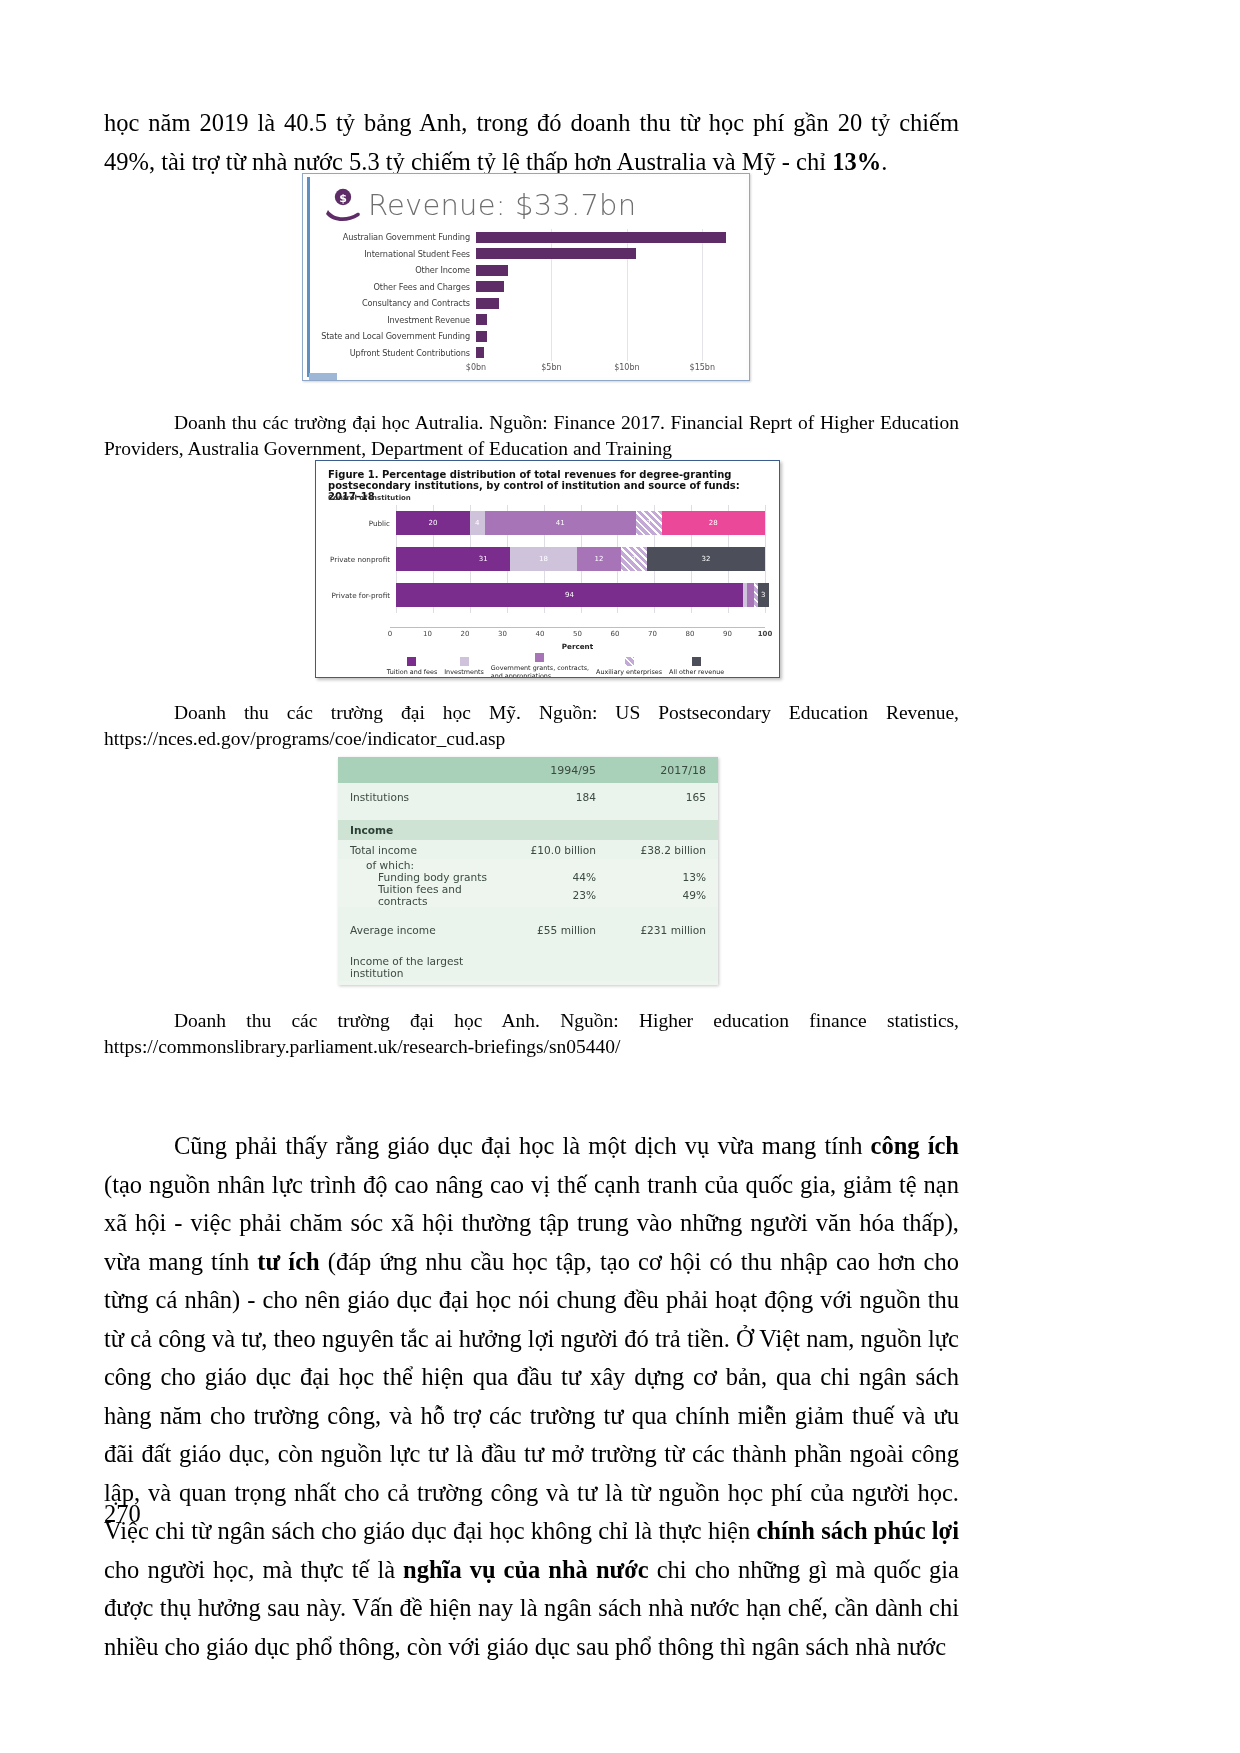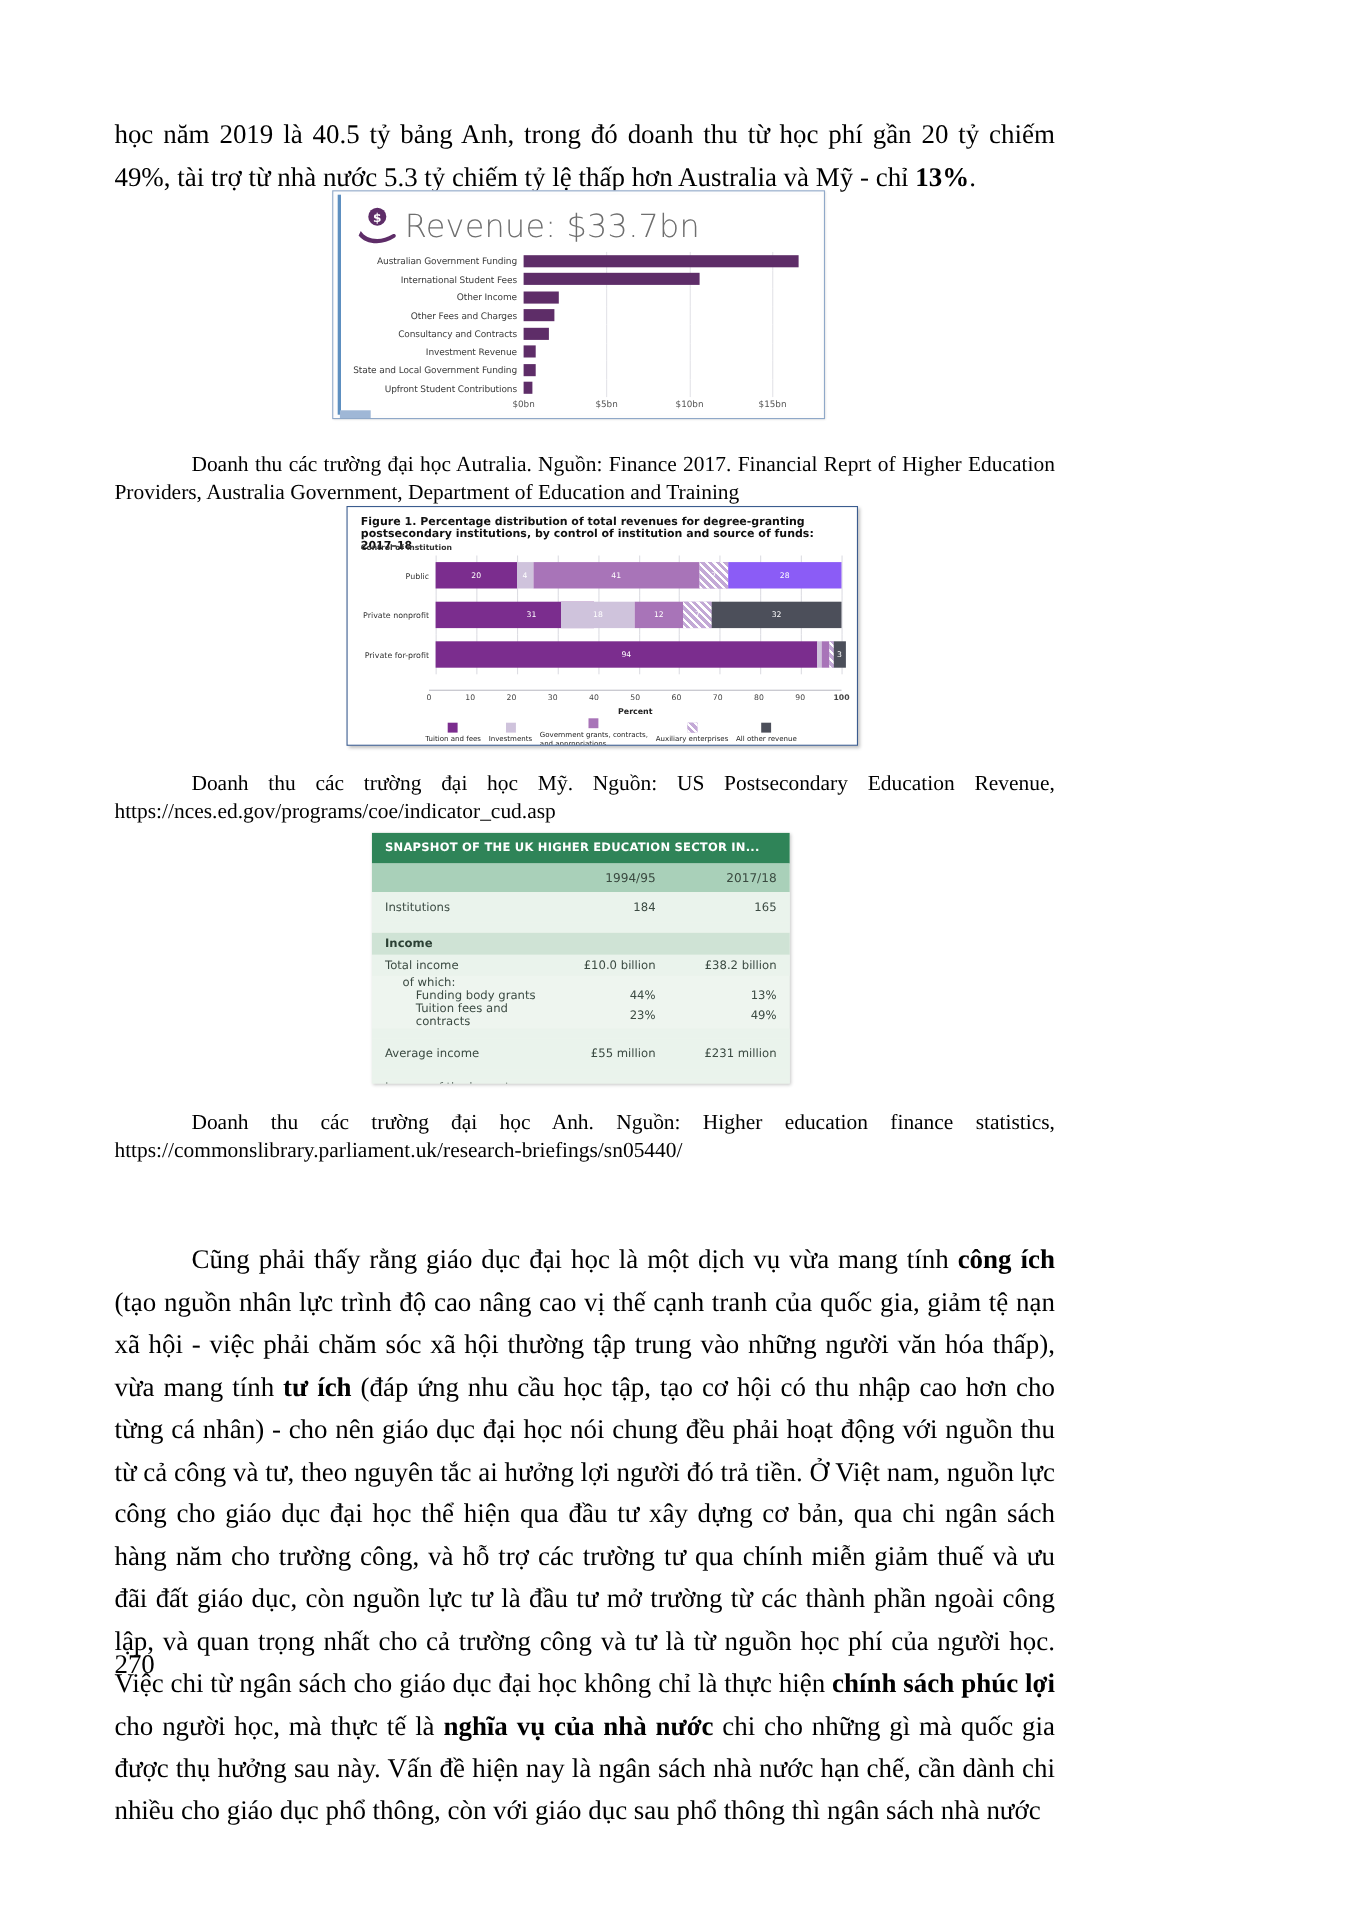--- a/index.html
+++ b/index.html
@@ -309,21 +309,21 @@
             <div class="us-vgrid" style="left: 50%;"></div>
             <div class="us-vgrid" style="left: 60%;"></div>
             <div class="us-vgrid" style="left: 70%;"></div>
             <div class="us-vgrid" style="left: 80%;"></div>
             <div class="us-vgrid" style="left: 90%;"></div>
             <div class="us-vgrid" style="left: 100%;"></div>
             <div class="us-seg" style="left: 0%; width: 20%; background: rgb(123, 45, 142);">20</div>
             <div class="us-seg" style="left: 20%; width: 4%; background: rgb(207, 195, 220);">4</div>
             <div class="us-seg" style="left: 24%; width: 41%; background: rgb(168, 116, 184);">41</div>
             <div class="us-seg" style="left: 65%; width: 7%; background: repeating-linear-gradient(45deg, rgb(255, 255, 255) 0px, rgb(255, 255, 255) 2px, rgb(195, 169, 214) 2px, rgb(195, 169, 214) 5px) rgb(195, 169, 214);">7</div>
-            <div class="us-seg" style="left: 72%; width: 28%; background: #8b5cf6;">28</div>
+            <div class="us-seg" style="left: 72%; width: 28%; background: #ec4899;">28</div>
           </div>
         </div>
         <div class="us-row">
           <div class="us-rowlab">Private nonprofit</div>
           <div class="us-stack">
             <div class="us-vgrid" style="left: 0%;"></div>
             <div class="us-vgrid" style="left: 10%;"></div>
             <div class="us-vgrid" style="left: 20%;"></div>
             <div class="us-vgrid" style="left: 30%;"></div>
             <div class="us-vgrid" style="left: 40%;"></div>
@@ -404,21 +404,20 @@
           <span class="us-legtext">All other revenue</span>
         </div>
       </div>
   </div>
 
   <div class="caption" style="left:104px; top:700px; width:855px;">
     <span class="ind"></span><span>Doanh thu các trường đại học Mỹ. Nguồn: US Postsecondary Education Revenue, https://nces.ed.gov/programs/coe/indicator_cud.asp</span>
   </div>
 
   <div id="fig-uk">
-    <div class="uk-head">SNAPSHOT OF THE UK HIGHER EDUCATION SECTOR IN...</div>
     <div class="uk-yrrow">
       <div class="uk-c1"></div>
       <div class="uk-c2">1994/95</div>
       <div class="uk-c3">2017/18</div>
     </div>
     <div id="uk-body">
         <div class="uk-row plain">
           <div class="uk-c1">Institutions</div>
           <div class="uk-c2">184</div>
           <div class="uk-c3">165</div>

